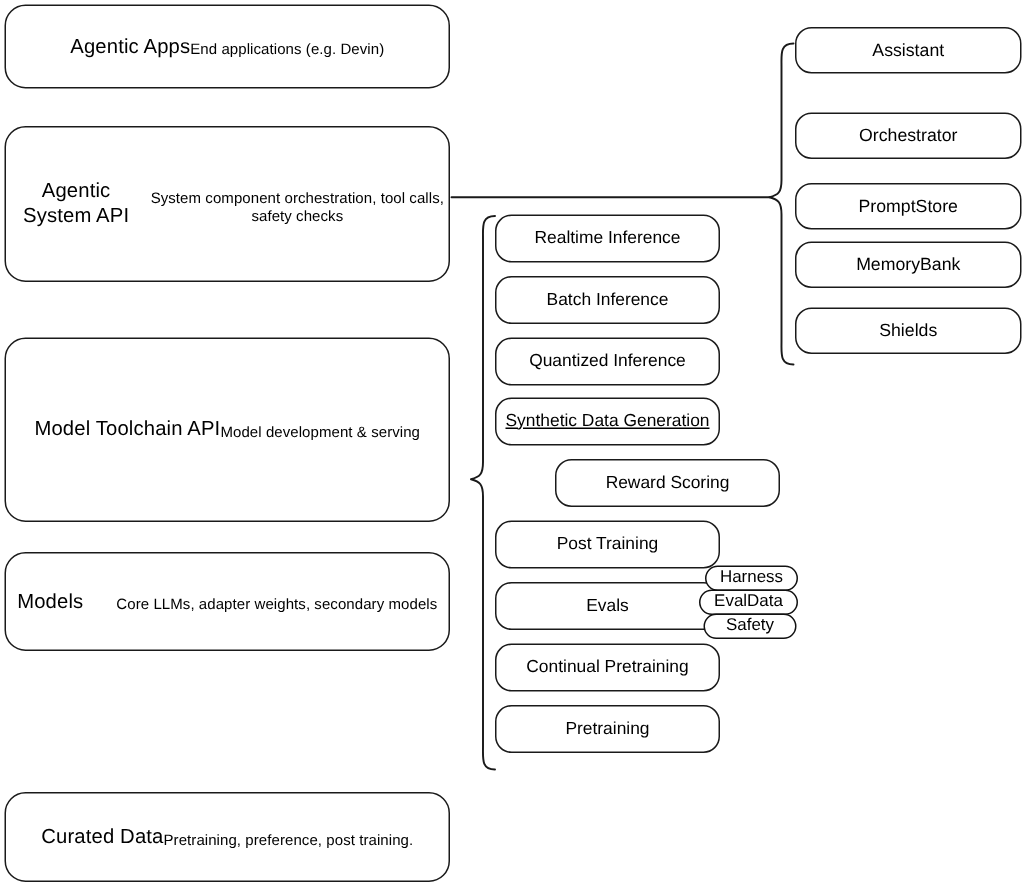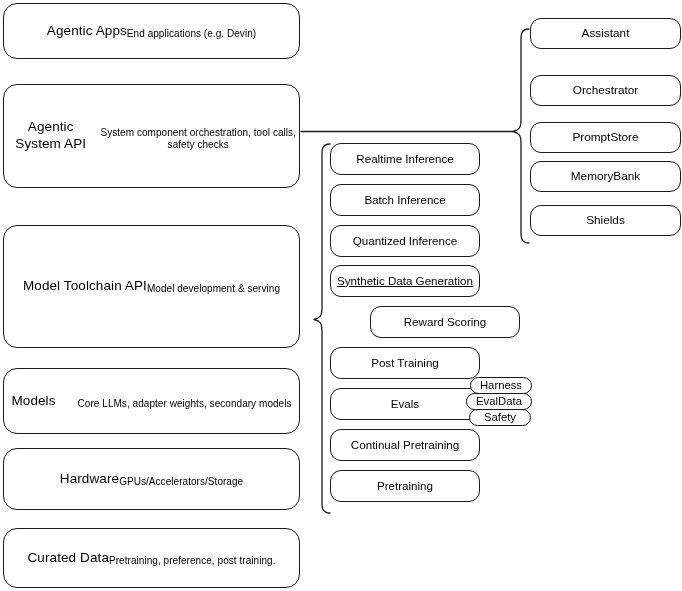--- a/index.html
+++ b/index.html
@@ -148,24 +148,20 @@
   <div class="box layer" style="top:225px; height:123px;">
     <div class="title">Model Toolchain API</div>
     <div class="subtitle">Model development &amp; serving</div>
   </div>
 
   <div class="box layer" style="top:368px; height:66px;gap:22px;">
     <div class="title">Models</div>
     <div class="subtitle">Core LLMs, adapter weights, secondary models</div>
   </div>
 
-  <div class="box layer" style="top:448px; height:62px;">
-    <div class="title">Hardware</div>
-    <div class="subtitle">GPUs/Accelerators/Storage</div>
-  </div>
 
   <div class="box layer" style="top:528px; height:60px;">
     <div class="title">Curated Data</div>
     <div class="subtitle">Pretraining, preference, post training.</div>
   </div>
 
   <div class="box mid" style="top:143px;">
     <span>Realtime Inference</span>
   </div>
 

